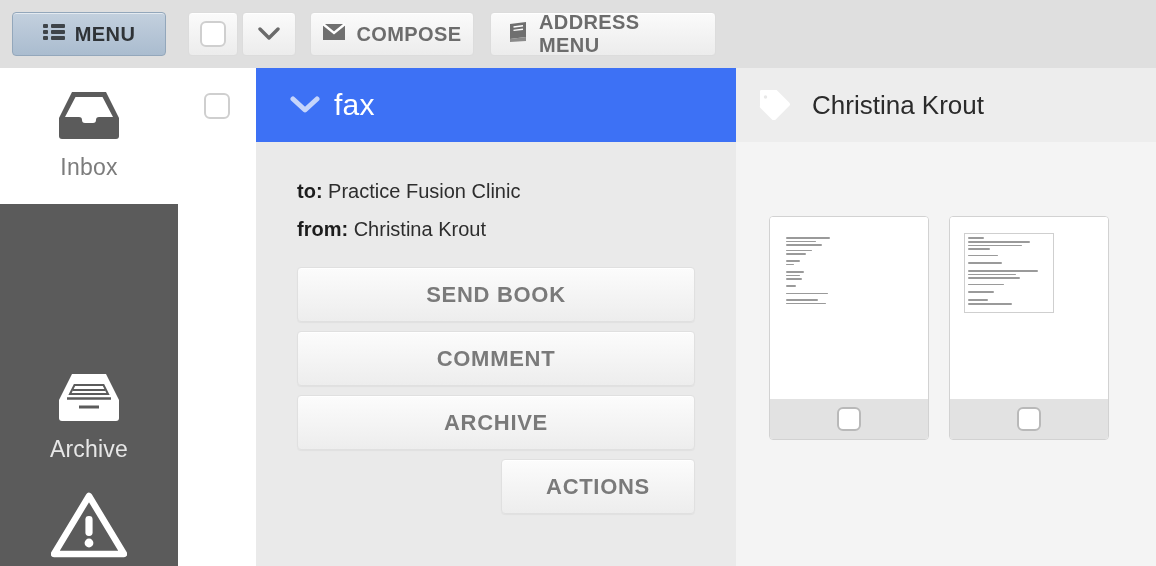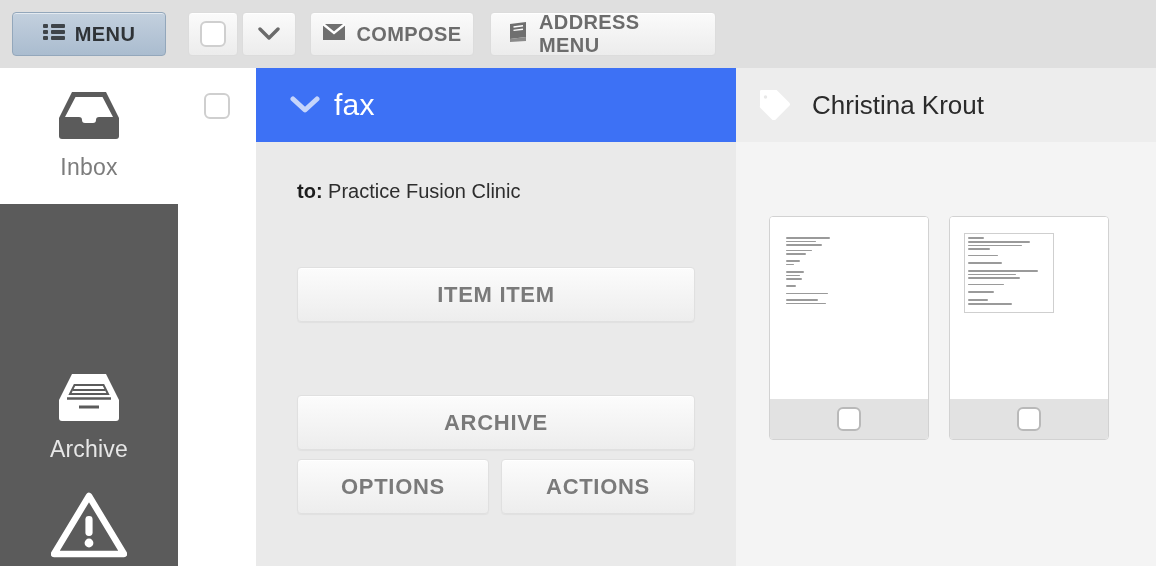--- a/index.html
+++ b/index.html
@@ -276,25 +276,29 @@
         </svg>
       </span>
       <span class="title">fax</span>
     </div>
 
     <div class="meta">
       <div>
         <b>to:</b>
         <span>Practice Fusion Clinic</span>
       </div>
-    </div>
-
-    <div class="btn b-send">ITEM ITEM</div>
+      <div>
+        <b>from:</b>
+        <span>Christina Krout</span>
+      </div>
+    </div>
+
+    <div class="btn b-send">SEND BOOK</div>
+    <div class="btn b-comment">COMMENT</div>
     <div class="btn b-archive">ARCHIVE</div>
-    <div class="btn b-options">OPTIONS</div>
     <div class="btn b-actions">ACTIONS</div>
   </div>
 
   <div class="right">
 
     <div class="right-head">
       <span class="tag">
         <svg width="34" height="30" viewBox="0 0 34 30">
           <path d="M2 3.5 A2.5 2.5 0 0 1 4.5 1 H17 a3 3 0 0 1 2.1 .9 l12 12 a2.6 2.6 0 0 1 0 3.7 l-13.4 13.4 a2.6 2.6 0 0 1 -3.7 0 l-12 -12 A3 3 0 0 1 2 17 Z" fill="#ffffff" transform="translate(0,-1.5)"></path>
           <circle cx="7.5" cy="7" r="1.7" fill="#e8e8e8"></circle>

